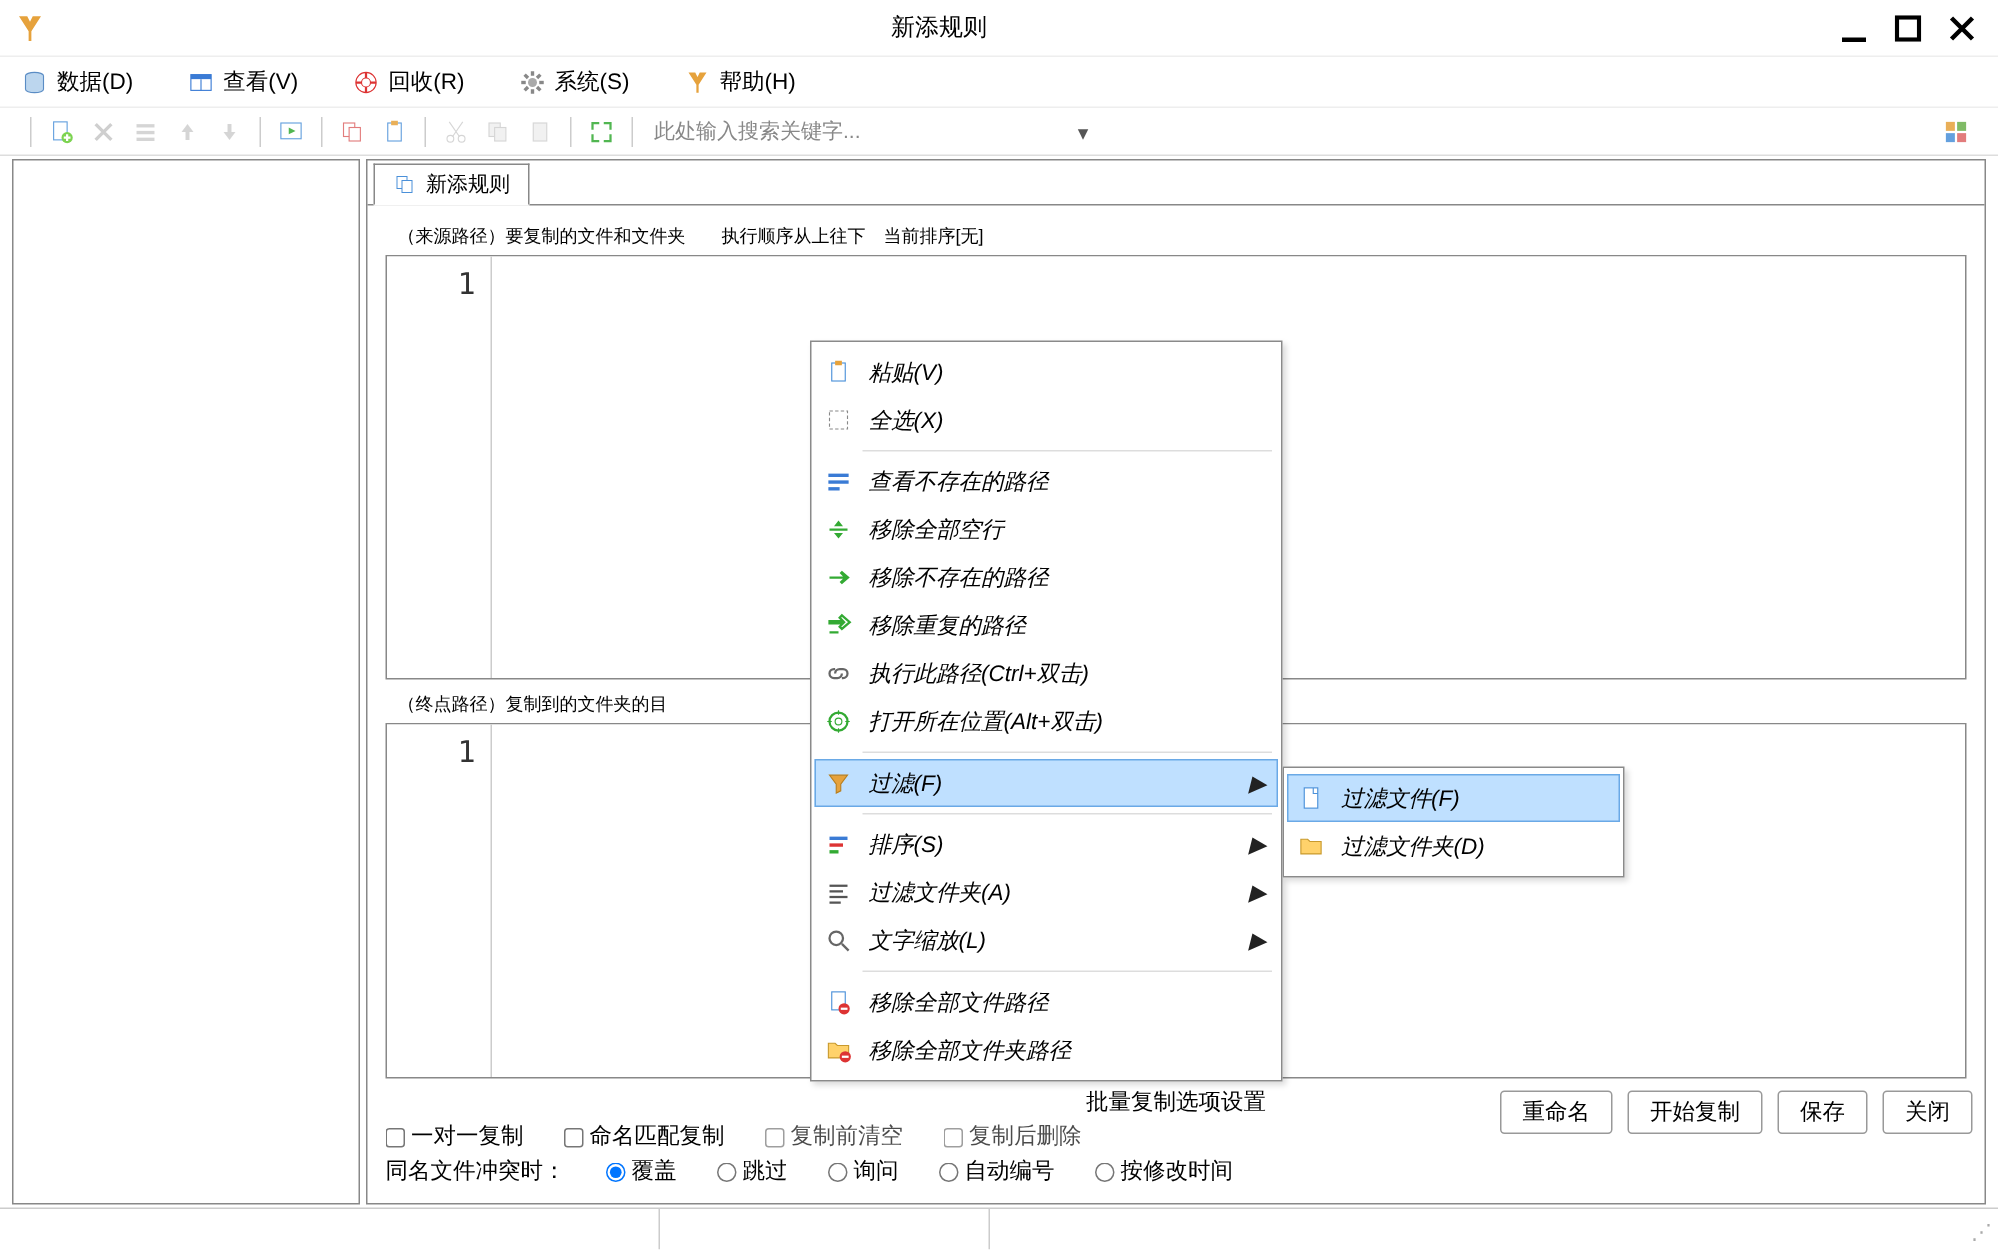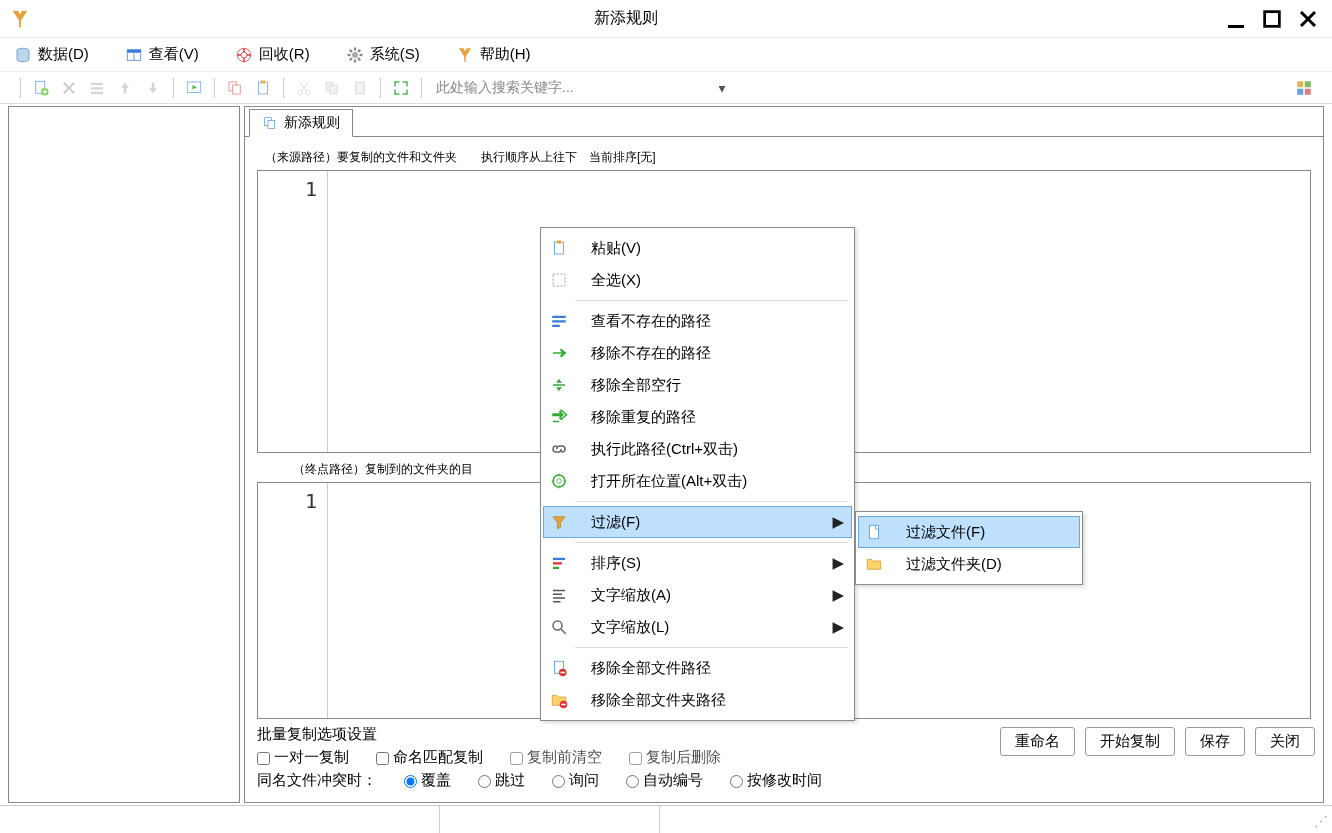--- a/index.html
+++ b/index.html
@@ -47,38 +47,38 @@
 .tab { height:28px; padding:0 12px; display:flex;align-items:center; gap:6px; border:1px solid #888; border-bottom:1px solid #fff; background:#fff; position:relative; top:1px; font-size:14px;}
 .tab .tab-icon { width:16px;height:16px; }
 .content { flex:1; display:flex; flex-direction:column; padding: 8px 12px; overflow:hidden;}
 .section-label { font-size:12px; margin: 4px 0 4px 8px; }
 .editor-block { display:flex; border:1px solid #888; min-height:120px;}
 .editor-block.src { flex:1.2; }
 .editor-block.dst { flex:1; margin-top:4px;}
 .gutter { width:70px; background:#fff; border-right:1px solid #ccc; text-align:right; padding:6px 10px 0 0; font-family: Consolas, monospace; font-size:20px; color:#333;}
 .editor-area { flex:1; background:#fff; }
 .options { margin-top:6px; }
-.options-title { font-size:15px; margin-bottom:4px;}
+.options-title { font-size:15px; margin-bottom:4px;text-align:center;}
 .opt-row { display:flex; align-items:center; gap:27px; flex-wrap:wrap; margin:4px 0; font-size:15px;}
 .opt-row .chk input { margin-right:4px; vertical-align:middle;}
 .opt-row .rad input { margin-right:4px; vertical-align:middle;}
 .btn-row { position:absolute; right:8px; bottom:46px; display:flex; gap:10px;}
 .btn { padding:4px 14px; border:1px solid #999; border-radius:3px; background:#fff; cursor:pointer; font-size:15px;}
 .status-bar { height:28px; border-top:1px solid #ccc; display:flex; align-items:center;}
 .status-cell { width:220px; height:100%; border-right:1px solid #ccc;}
 .grip { position:absolute; right:4px; bottom:4px; color:#aaa; font-size:14px;}
 
 .ctx {
   position:absolute; background:#fff; border:1px solid #8a8a8a;
   box-shadow: 2px 2px 4px rgba(0,0,0,.15);
   padding: 4px 2px;
 }
 .ctx.main-ctx { left:540px; top:227px; width:315px; }
 .ctx.sub-ctx  { left:855px; top:511px; width:228px; }
-.ctx-row { height:32px; display:flex; align-items:center; padding:0 8px 0 4px; gap:20px; cursor:pointer; font-size:15px;}
+.ctx-row { height:32px; display:flex; align-items:center; padding:0 8px 0 4px; gap:8px; cursor:pointer; font-size:15px;font-style:italic;}
 .ctx-row.hover { background:#bfe0ff; border:1px solid #6aa9e6; height:32px; padding:0 7px 0 3px;}
 .ctx-ico { width:24px; height:24px; display:flex;align-items:center;justify-content:center; flex-shrink:0;}
 .ctx-txt { flex:1; }
 .ctx-arrow { width:12px; text-align:right; color:#222;}
 .ctx-sep { height:1px; background:#ddd; margin:4px 4px 4px 32px; }
 svg { display:block; }
 </style>
 </head>
 <body>
 
@@ -276,21 +276,21 @@
         </div>
       </div>
 
       <div class="content">
         <div class="section-label">（来源路径）要复制的文件和文件夹　　执行顺序从上往下　当前排序[无]</div>
         <div class="editor-block src">
           <div class="gutter"><span>1</span></div>
           <div class="editor-area"></div>
         </div>
 
-        <div style="display:flex;align-items:flex-start;margin-top:8px;margin-left:28px;">
+        <div style="display:flex;align-items:flex-start;margin-top:8px;">
           <div class="section-label" style="margin:0 0 0 8px">（终点路径）复制到的文件夹的目</div>
           <div style="flex:1"></div>
         </div>
         <div class="editor-block dst">
           <div class="gutter"><span>1</span></div>
           <div class="editor-area"></div>
         </div>
 
         <div class="options">
           <div class="options-title">批量复制选项设置</div>
@@ -353,32 +353,32 @@
           <rect x="3" y="5" width="18" height="3" fill="#3a7bd5"></rect>
           <rect x="3" y="11" width="18" height="3" fill="#3a7bd5"></rect>
           <rect x="3" y="17" width="10" height="3" fill="#3a7bd5"></rect>
         </svg>
       </span>
     <span class="ctx-txt">查看不存在的路径</span>
   </div>
   <div class="ctx-row">
     <span class="ctx-ico">
         <svg width="18" height="18" viewBox="0 0 24 24">
+          <path d="M12 4l4 5h-8zM4 11h16v2H4zM12 20l-4-5h8z" fill="#3a3"></path>
+        </svg>
+      </span>
+    <span class="ctx-txt">移除全部空行</span>
+  </div>
+  <div class="ctx-row">
+    <span class="ctx-ico">
+        <svg width="18" height="18" viewBox="0 0 24 24">
           <path d="M4 11h12l-3-3 2-2 7 6-7 6-2-2 3-3H4z" fill="#3a3"></path>
         </svg>
       </span>
     <span class="ctx-txt">移除不存在的路径</span>
-  </div>
-  <div class="ctx-row">
-    <span class="ctx-ico">
-        <svg width="18" height="18" viewBox="0 0 24 24">
-          <path d="M12 4l4 5h-8zM4 11h16v2H4zM12 20l-4-5h8z" fill="#3a3"></path>
-        </svg>
-      </span>
-    <span class="ctx-txt">移除全部空行</span>
   </div>
   <div class="ctx-row">
     <span class="ctx-ico">
         <svg width="18" height="18" viewBox="0 0 24 24">
           <path d="M4 8h12l-3-3 2-2 7 6-7 6-2-2 3-3H4zM4 18h8" stroke="#3a3" stroke-width="2" fill="none"></path>
         </svg>
       </span>
     <span class="ctx-txt">移除重复的路径</span>
   </div>
   <div class="ctx-row">
@@ -423,21 +423,21 @@
   </div>
   <div class="ctx-row">
     <span class="ctx-ico">
         <svg width="18" height="18" viewBox="0 0 24 24">
           <rect x="4" y="5" width="16" height="2" fill="#555"></rect>
           <rect x="4" y="10" width="12" height="2" fill="#555"></rect>
           <rect x="4" y="15" width="16" height="2" fill="#555"></rect>
           <rect x="4" y="20" width="10" height="2" fill="#555"></rect>
         </svg>
       </span>
-    <span class="ctx-txt">文字缩放(A)</span>
+    <span class="ctx-txt">过滤文件夹(A)</span>
     <span class="ctx-arrow">▶</span>
   </div>
   <div class="ctx-row">
     <span class="ctx-ico">
         <svg width="18" height="18" viewBox="0 0 24 24">
           <circle cx="10" cy="10" r="6" fill="none" stroke="#666" stroke-width="2"></circle>
           <line x1="15" y1="15" x2="21" y2="21" stroke="#666" stroke-width="2"></line>
         </svg>
       </span>
     <span class="ctx-txt">文字缩放(L)</span>

